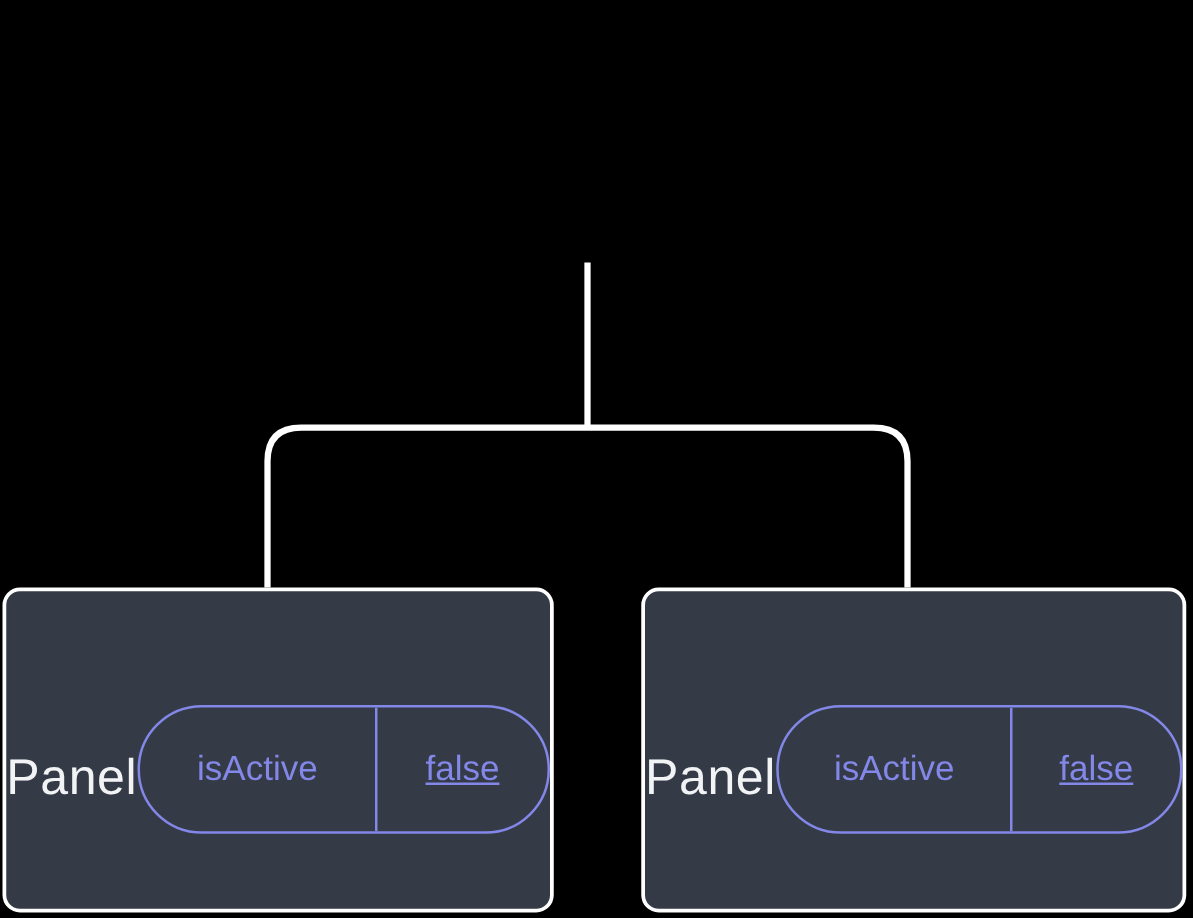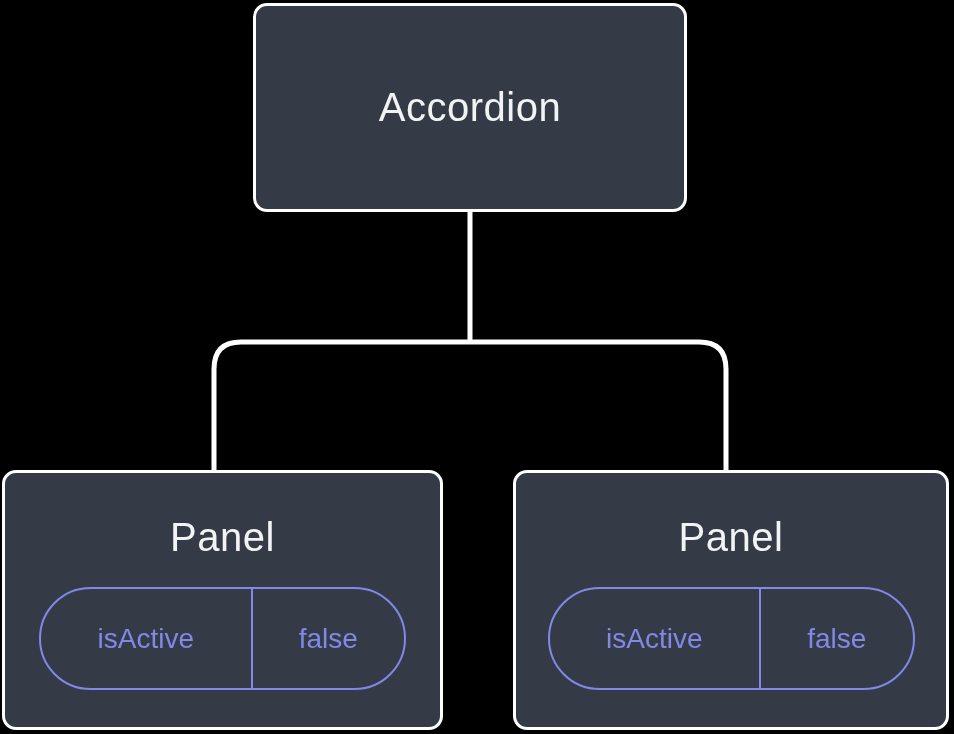--- a/index.html
+++ b/index.html
@@ -40,21 +40,21 @@
     display:flex; align-items:center; justify-content:center;
   }
   .node-label{
     font-size:40px;
     font-weight:500;
     letter-spacing:0.5px;
     color:var(--node-text);
   }
   .node-panel{
     top:470px; height:260px;
-    display:flex; flex-direction:column; align-items:center;
+    display:flex; flex-direction:row; align-items:center;
   }
   .node-panel-left{ left:2px;   width:441px; }
   .node-panel-right{ left:513px; width:436px; }
   .panel-title{
     margin-top:44px;
     line-height:40px;
   }
   .state-pill{
     margin-top:30px;
     width:367px; height:103px;
@@ -66,35 +66,32 @@
   }
   .pill-cell{
     display:flex; align-items:center; justify-content:center;
     font-size:28px;
     color:var(--accent);
   }
   .pill-key{
     flex:0 0 58.3%;
     border-right:2.5px solid var(--accent);
   }
-  .pill-value{ flex:1 1 auto; }
+  .pill-value{ flex:1 1 auto;text-decoration:underline; }
 </style>
 </head>
 <body>
 
 <div class="canvas">
 
   <svg class="connectors" viewBox="0 0 954 734" aria-hidden="true">
     <path d="M470 210 L470 342"></path>
     <path d="M214 470 L214 369 Q214 342 241 342 L699 342 Q726 342 726 369 L726 470"></path>
   </svg>
 
-  <div class="node node-root">
-    <span class="node-label">Accordion</span>
-  </div>
 
   <div class="node node-panel node-panel-left">
     <div class="node-label panel-title">Panel</div>
     <div class="state-pill">
       <span class="pill-cell pill-key">isActive</span>
       <span class="pill-cell pill-value">false</span>
     </div>
   </div>
 
   <div class="node node-panel node-panel-right">

